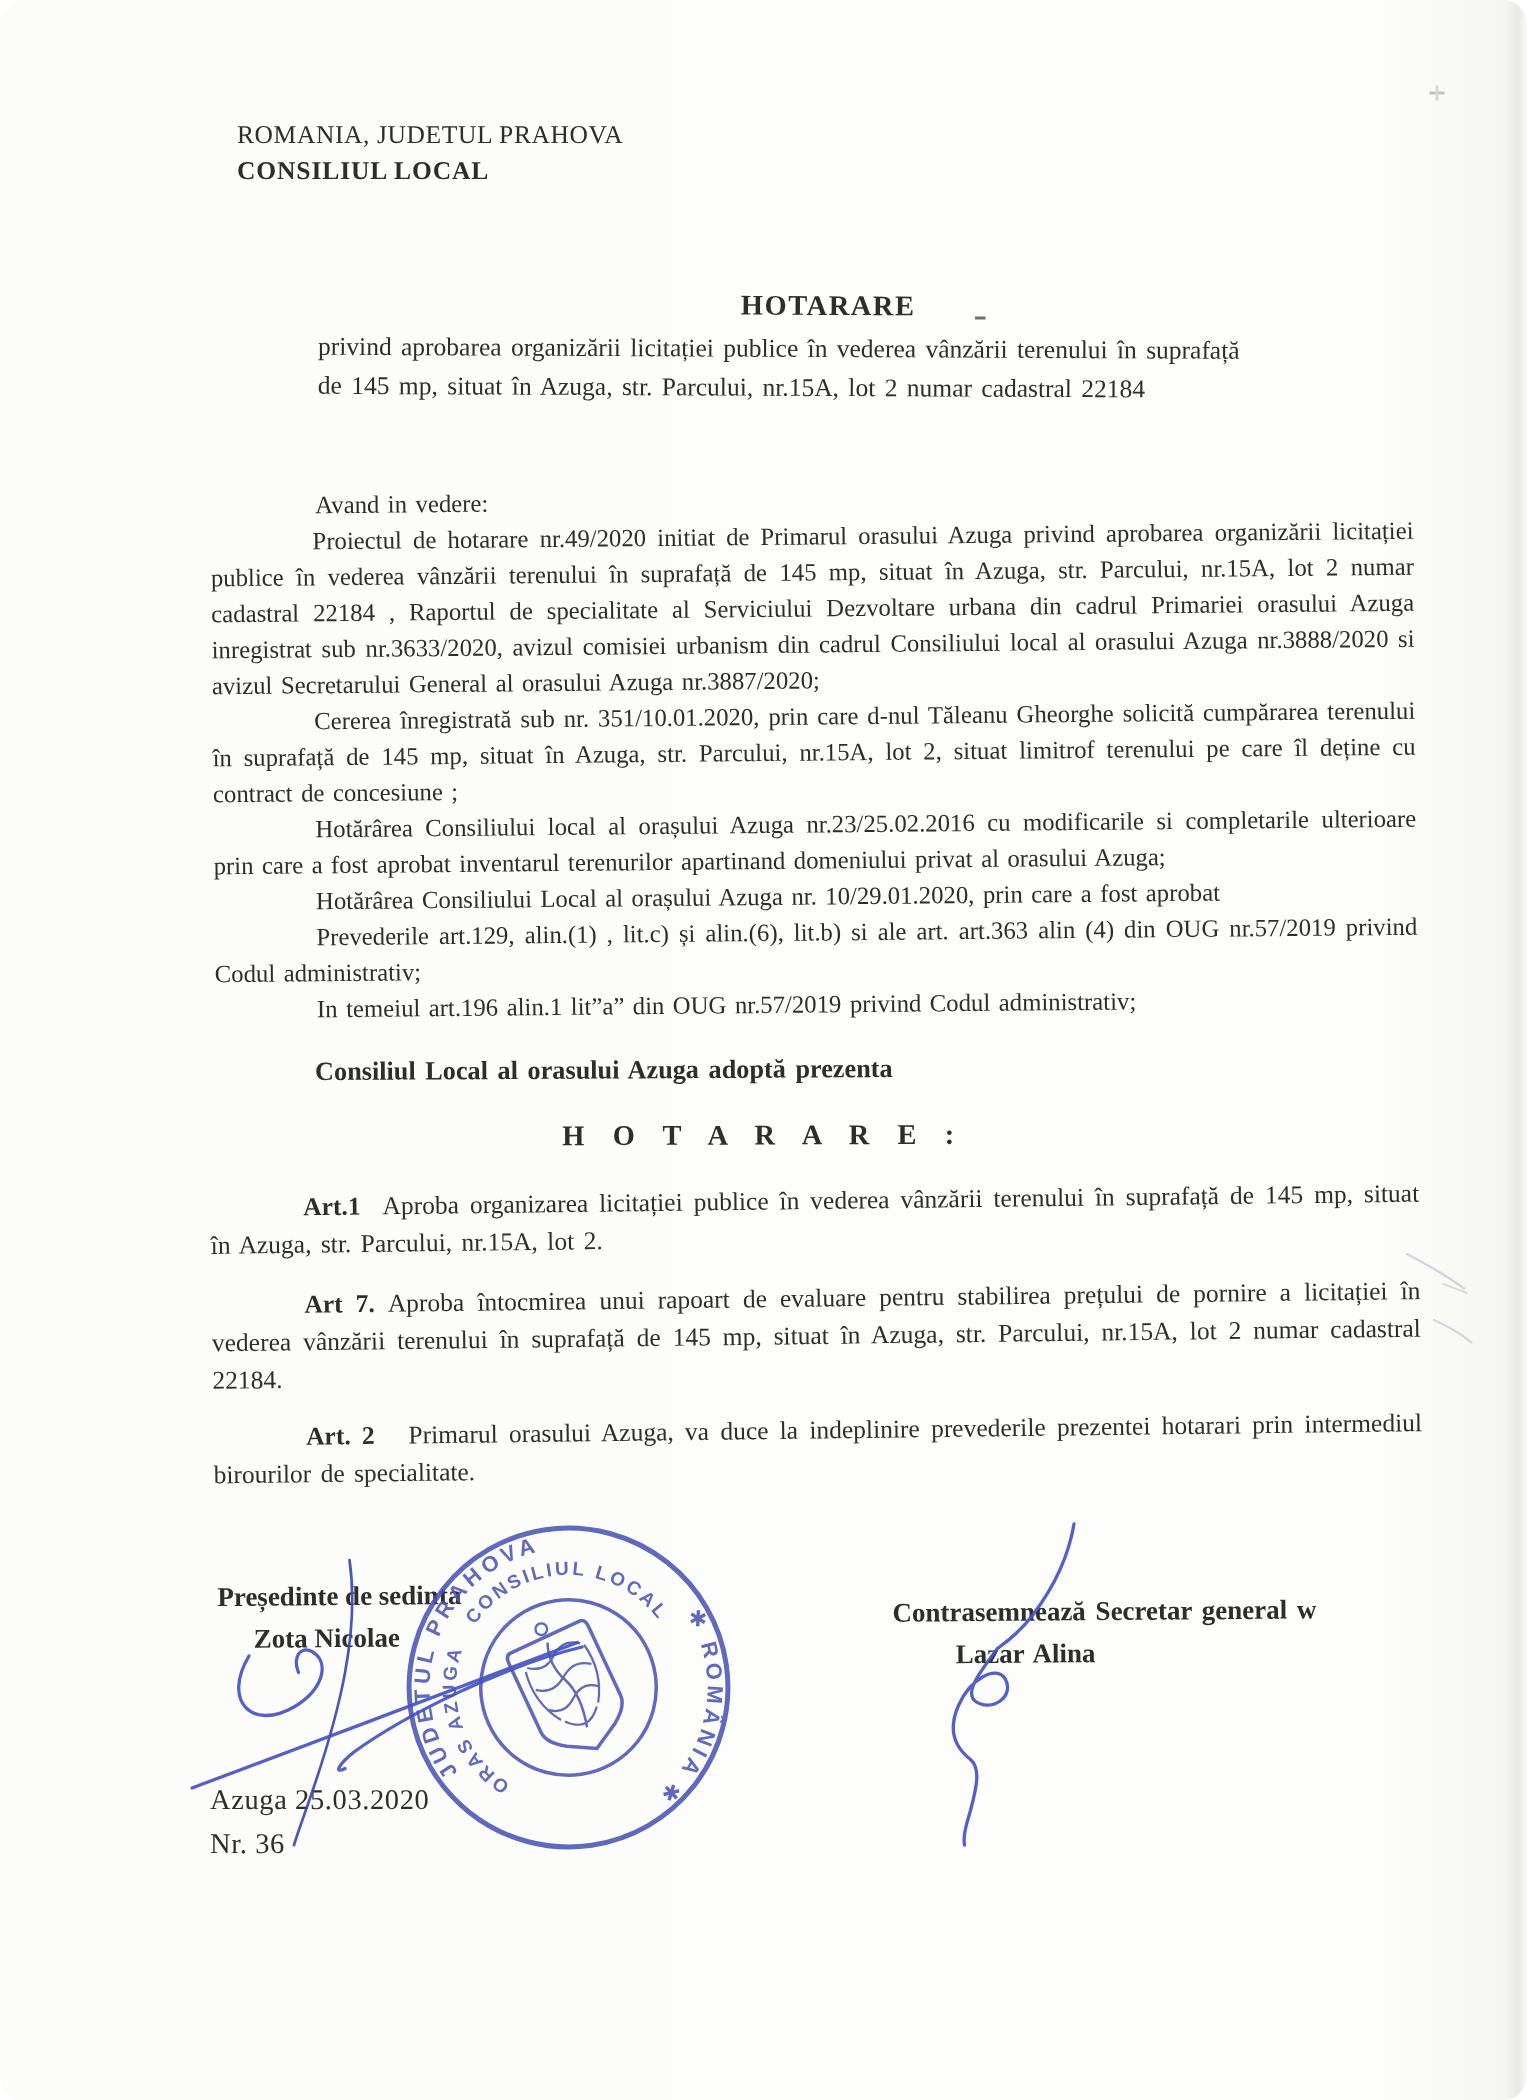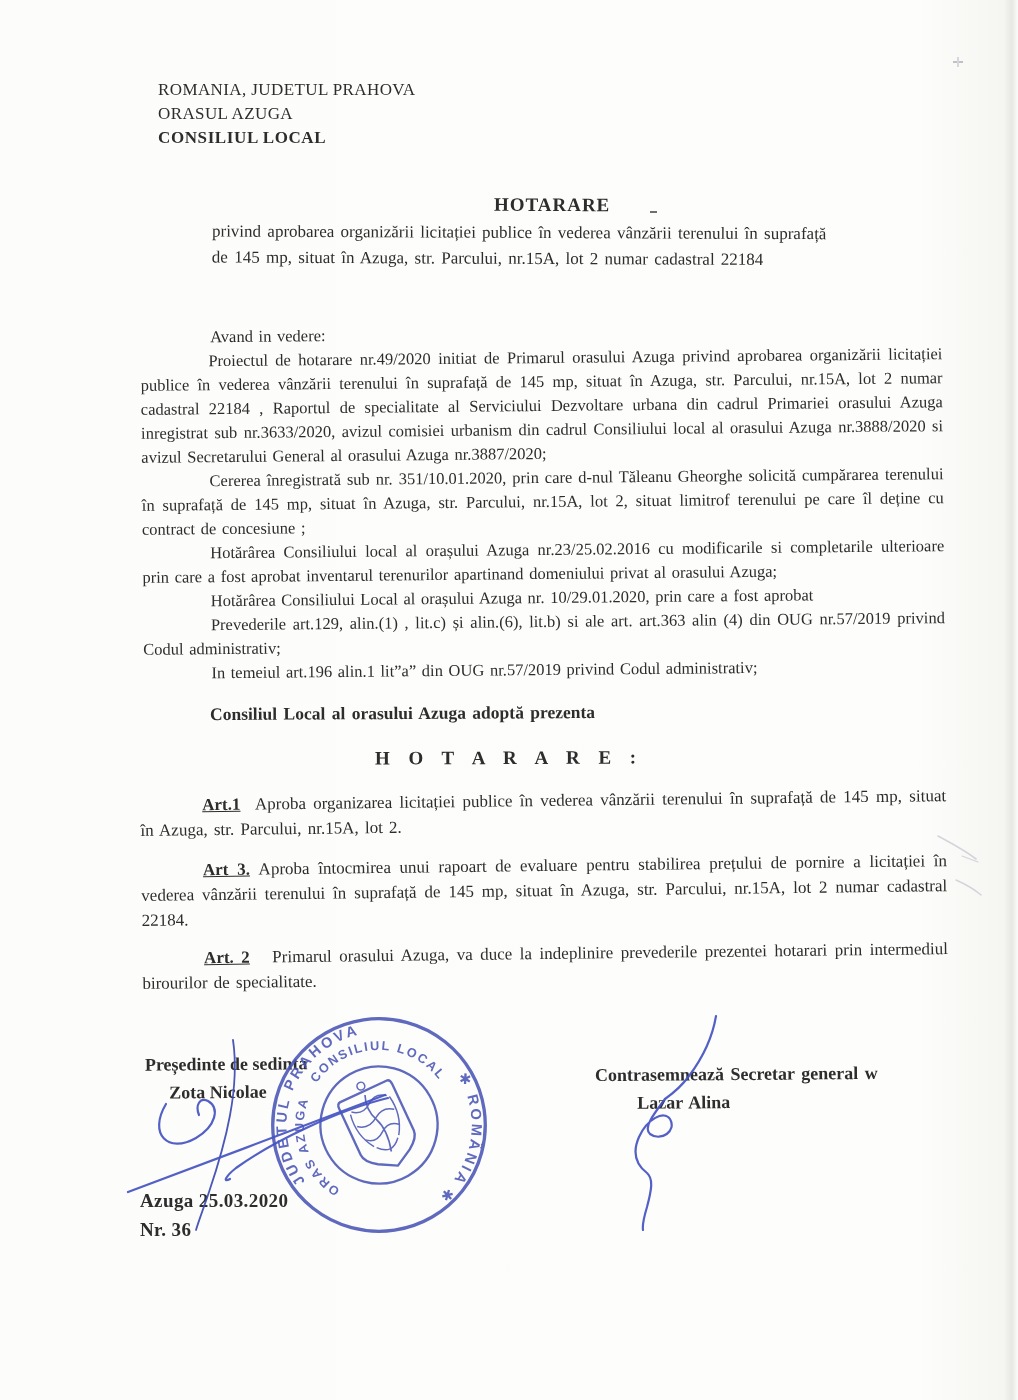--- a/index.html
+++ b/index.html
@@ -1,61 +1,61 @@
 <!DOCTYPE html>
 <html><head>
 <meta charset="utf-8">
 <style>
   html,body{margin:0;padding:0;}
   .page{
     position:relative;width:1018px;height:1400px;overflow:hidden;
     background:linear-gradient(90deg,#fcfcfa 0%,#fdfdfb 90%,#f5f5f2 98.6%,#e7e7e4 99.4%,#fbfbf9 100%);
     font-family:"Liberation Serif","DejaVu Serif",serif;
     color:#2d2d2d;
+    border-radius:16px;
   }
   .abs{position:absolute;}
   .hdr{left:158px;top:78px;font-size:17px;line-height:24px;letter-spacing:.4px;}
   .hdr .b{font-weight:700;letter-spacing:.6px;}
   .titleblock{left:152px;top:194px;width:800px;transform:rotate(.25deg);}
   .titleblock h1{margin:0;text-align:center;font-size:19px;font-weight:700;letter-spacing:1px;}
   .subtitle{margin:4px 0 0 60px;font-size:17px;line-height:26px;word-spacing:2px;}
   .preamble{left:140px;top:322px;width:802px;font-size:16.5px;line-height:24px;
     transform:rotate(-.55deg);transform-origin:50% 0;}
   .preamble p{margin:0;text-align:justify;text-indent:68px;word-spacing:1.5px;}
   .preamble p.intro{text-indent:70px;}
   .enact{left:210px;top:703px;font-size:17.5px;font-weight:700;transform:rotate(-.3deg);word-spacing:2px;}
   .hotheading{left:0;top:747px;width:1018px;text-align:center;font-size:19px;font-weight:700;letter-spacing:7px;transform:rotate(-.2deg);}
   .articles{left:140px;top:788px;width:806px;font-size:17px;line-height:25px;
     transform:rotate(-.7deg);transform-origin:50% 0;}
   .articles p{margin:0 0 15px 0;text-align:justify;text-indent:62px;word-spacing:2px;}
   .articles p.a2{margin-bottom:13px;}
-  .articles .lbl{font-weight:700;text-decoration:underline;}
+  .articles .lbl{font-weight:700;}
   .signleft{left:145px;top:1050px;font-size:18px;font-weight:700;line-height:28px;transform:rotate(-.5deg);}
   .signleft .nm{margin-left:24px;}
   .signright{left:595px;top:1060px;font-size:18px;font-weight:700;line-height:28px;transform:rotate(-.45deg);word-spacing:2px;}
   .signright .nm{margin-left:42px;}
-  .footer{left:140px;top:1186px;font-size:19px;font-weight:700;line-height:29px;letter-spacing:.4px;}
+  .footer{left:140px;top:1186px;font-size:19px;font-weight:400;line-height:29px;letter-spacing:.4px;}
   .artifact-dash{left:650px;top:211px;width:7px;height:2px;background:#4b4b4b;opacity:.8;}
   .artifact-plus{left:953px;top:57px;width:10px;height:10px;opacity:.55;}
   .artifact-plus::before{content:"";position:absolute;left:0;top:4px;width:10px;height:1.5px;background:#8f949e;}
   .artifact-plus::after{content:"";position:absolute;left:4px;top:0;width:1.5px;height:10px;background:#b8bcc6;}
   .ink-overlay{left:0;top:0;pointer-events:none;}
   .stamp{left:262px;top:1008px;opacity:.88;}
   .stamp text{font-family:"Liberation Sans","DejaVu Sans",sans-serif;font-weight:700;fill:#4a55b5;}
   .stamp .ring-outer-text{font-size:15px;letter-spacing:3px;}
   .stamp .ring-inner-text{font-size:13px;letter-spacing:2px;}
 </style>
 </head>
 <body>
 
 <div class="page">
 
   <div class="abs hdr">
     <div>ROMANIA, JUDETUL PRAHOVA</div>
-    <div>ORASUL  AZUGA</div>
     <div class="b">CONSILIUL LOCAL</div>
   </div>
 
   <div class="abs titleblock">
     <h1>HOTARARE</h1>
     <div class="subtitle">
       <div>privind aprobarea  organizării licitației publice în vederea vânzării terenului în suprafață</div>
       <div>de 145  mp, situat în Azuga, str. Parcului, nr.15A, lot 2 numar cadastral 22184</div>
     </div>
   </div>
@@ -68,21 +68,21 @@
     <p>Hotărârea Consiliului Local al orașului Azuga nr. 10/29.01.2020, prin care  a fost aprobat</p>
     <p>Prevederile art.129, alin.(1) , lit.c) și alin.(6), lit.b) si ale art. art.363 alin (4) din OUG nr.57/2019 privind Codul administrativ;</p>
     <p>In temeiul art.196 alin.1 lit”a” din OUG nr.57/2019 privind Codul administrativ;</p>
   </div>
 
   <div class="abs enact">Consiliul Local al orasului Azuga adoptă prezenta</div>
   <div class="abs hotheading">H O T A R A R E :</div>
 
   <div class="abs articles">
     <p><span class="lbl">Art.1</span>&nbsp;&nbsp;<span>Aproba organizarea licitației publice în vederea vânzării terenului în suprafață  de 145  mp, situat în Azuga, str. Parcului, nr.15A, lot 2.</span></p>
-    <p class="a2"><span class="lbl">Art 3.</span>&nbsp;<span>Aproba întocmirea unui rapoart de evaluare pentru stabilirea prețului de pornire a licitației în vederea vânzării terenului în suprafață  de 145  mp, situat în Azuga, str. Parcului, nr.15A, lot 2 numar cadastral 22184.</span></p>
+    <p class="a2"><span class="lbl">Art 7.</span>&nbsp;<span>Aproba întocmirea unui rapoart de evaluare pentru stabilirea prețului de pornire a licitației în vederea vânzării terenului în suprafață  de 145  mp, situat în Azuga, str. Parcului, nr.15A, lot 2 numar cadastral 22184.</span></p>
     <p><span class="lbl">Art. 2</span>&nbsp;&nbsp;&nbsp;<span>Primarul orasului Azuga, va duce la indeplinire prevederile prezentei hotarari prin intermediul birourilor de specialitate.</span></p>
   </div>
 
   <div class="abs signleft">
     <div>Președinte de sedinta</div>
     <div class="nm">Zota Nicolae</div>
   </div>
   <div class="abs signright">
     <div>Contrasemnează  Secretar general w</div>
     <div class="nm">Lazar Alina</div>

